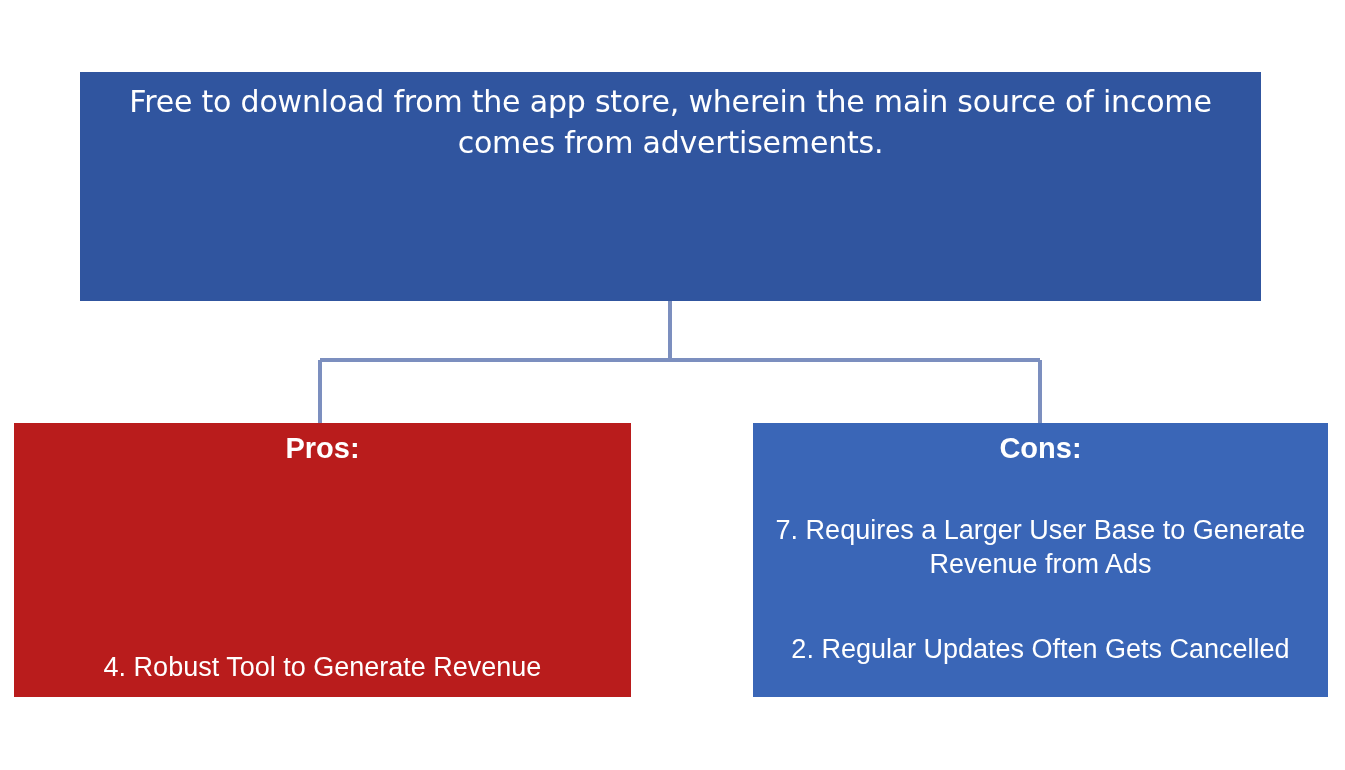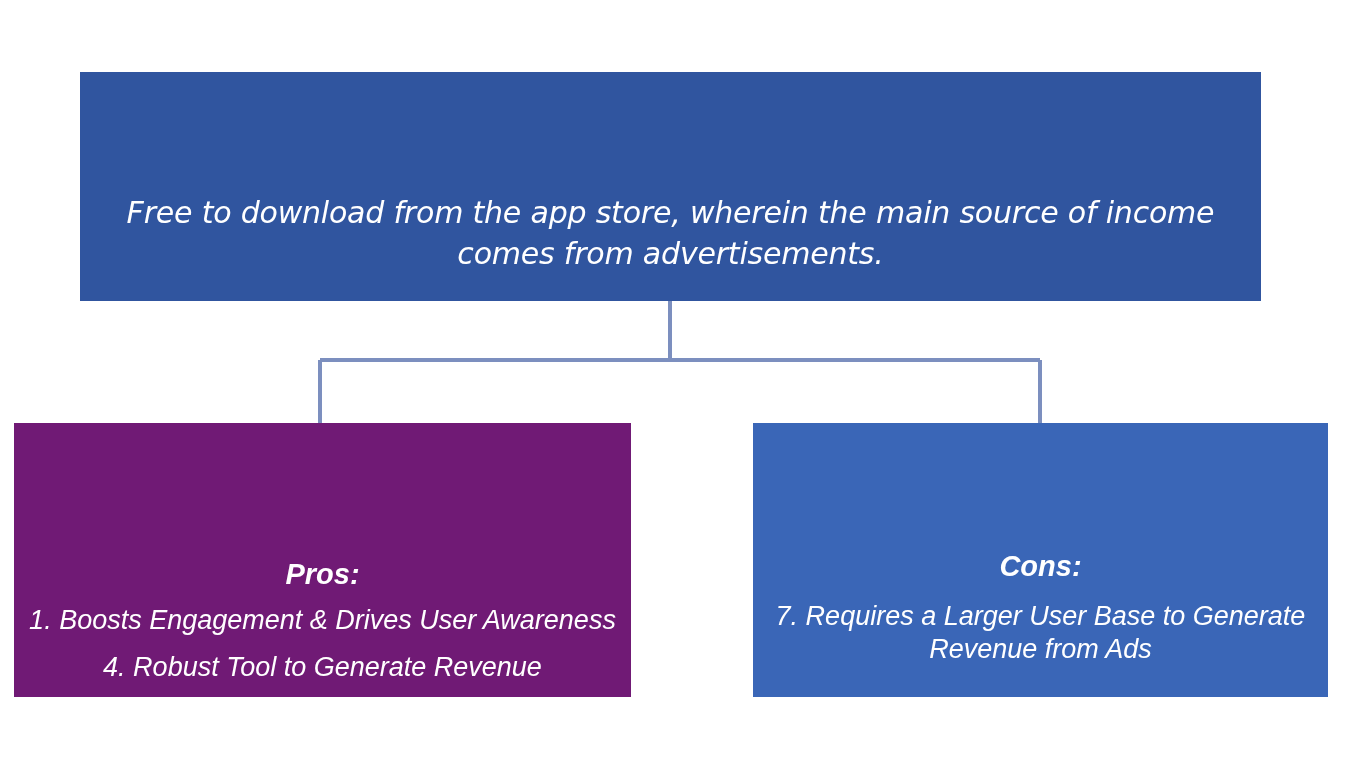--- a/index.html
+++ b/index.html
@@ -31,24 +31,23 @@
     pointer-events: none;
   }
 
   
   .node {
     position: absolute;
     box-sizing: border-box;
     display: flex;
     flex-direction: column;
     align-items: center;
-    justify-content: flex-end;
+    justify-content: space-between;
     color: #ffffff;
     text-align: center;
-    font-style: italic;
   }
 
   .node-root {
     left: 80px;
     top: 72px;
     width: 1181px;
     height: 229px;
     background: #30559F;
     padding: 10px 18px;
     font-family: "DejaVu Sans", sans-serif;
@@ -108,24 +107,24 @@
       <line x1="320" y1="360" x2="1040" y2="360"></line>
       <line x1="320" y1="360" x2="320" y2="423"></line>
       <line x1="1040" y1="360" x2="1040" y2="423"></line>
     </g>
   </svg>
 
   <div class="node node-root" style="background: rgb(48, 85, 159); color: rgb(255, 255, 255);">
     <div class="root-line l1">Free to download from the app store, wherein the main source of income comes from advertisements.</div>
   </div>
 
-  <div class="node node-child node-pros" style="background: #701a75; color: rgb(255, 255, 255);">
+  <div class="node node-child node-pros" style="background: #b91c1c; color: rgb(255, 255, 255);">
     <div class="child-title">Pros:</div>
-    <div class="child-item">1. Boosts Engagement &amp; Drives User Awareness</div>
     <div class="child-item">4. Robust Tool to Generate Revenue</div>
   </div>
 
   <div class="node node-child node-cons" style="background: rgb(58, 102, 183); color: rgb(255, 255, 255);">
     <div class="child-title">Cons:</div>
     <div class="child-item">7. Requires a Larger User Base to Generate Revenue from Ads</div>
+    <div class="child-item">2. Regular Updates Often Gets Cancelled</div>
   </div>
 
 </div>
 
 </body></html>

